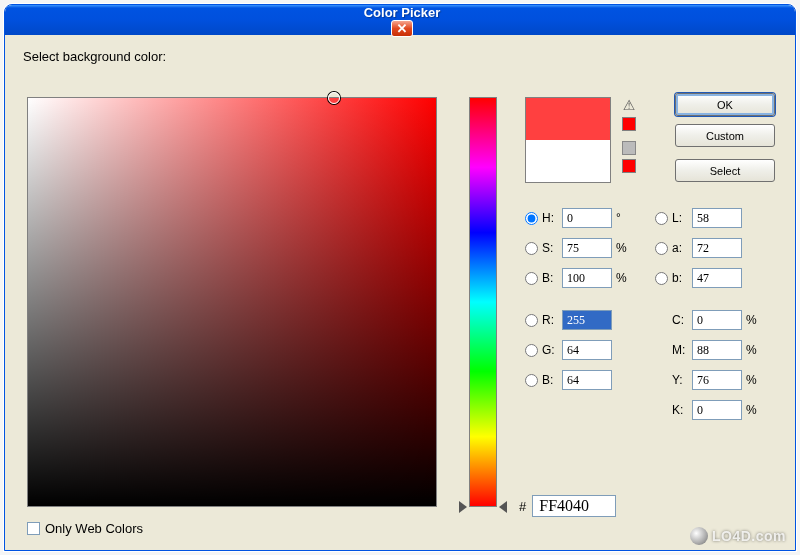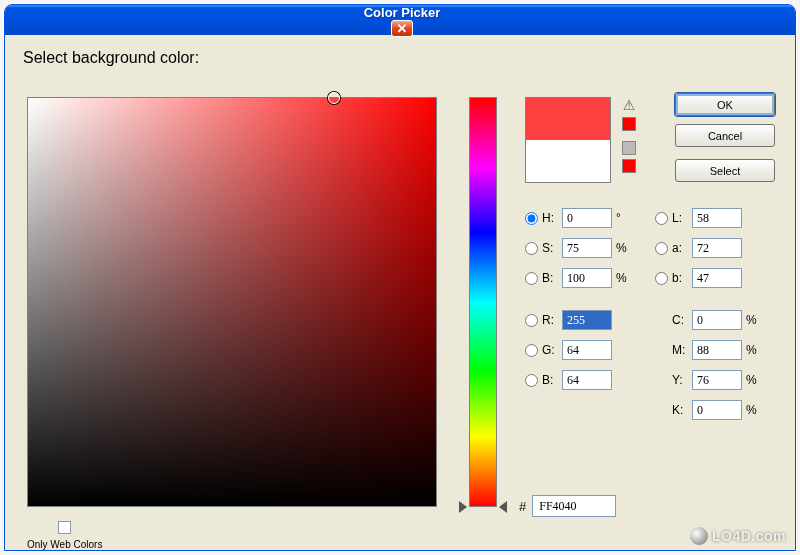--- a/index.html
+++ b/index.html
@@ -49,21 +49,21 @@
   align-items: center;
   justify-content: center;
   cursor: pointer;
 }
 .body {
   position: relative;
   padding: 14px 18px;
   height: calc(100% - 30px);
 }
 .instruction {
-  font-size: 16px;
+  font-size: 13px;
   margin-bottom: 22px;
 }
 .color-field {
   position: absolute;
   left: 22px; top: 62px;
   width: 410px; height: 410px;
   border: 1px solid #808080;
   background:
     linear-gradient(to top, #000, rgba(0,0,0,0)),
     linear-gradient(to right, #fff, #ff0000);
@@ -157,29 +157,28 @@
 .fld-input.selected { background: #316ac5; color: #fff; }
 .unit { margin-left: 4px; width: 14px; }
 .hex-row {
   position: absolute;
   left: 514px; top: 460px;
   display: flex; align-items: center; gap: 6px;
 }
 .hex-input {
   width: 84px; height: 22px;
   border: 1px solid #7f9db9;
-  font-family: Tahoma; font-size: 12px;
+  font-family: Tahoma; font-size: 16px;
   padding: 10px 6px;
 }
 .webcolors {
   position: absolute;
   left: 22px; top: 486px;
   display: flex; align-items: center; gap: 5px;
-  font-size: 10px;
-  flex-direction: column;
+  font-size: 13px;
 }
 .checkbox {
   width: 13px; height: 13px;
   border: 1px solid #7f9db9;
   background: #fff;
 }
 .watermark {
   position: absolute;
   right: 14px; bottom: 10px;
   color: rgba(255,255,255,.8);
@@ -225,21 +224,21 @@
 
     <div class="warn-col">
       <span class="warn-icon">⚠</span>
       <div class="warn-swatch"></div>
       <div class="cube-icon"></div>
       <div class="warn-swatch"></div>
     </div>
 
     <div class="btn-col">
       <button class="winbtn default">OK</button>
-      <button class="winbtn">Cancel</button>
+      <button class="winbtn">Custom</button>
       <button class="winbtn" style="margin-top:4px">Select</button>
     </div>
 
     <div class="fields">
 
       <div class="row">
         <div class="col-left">
           <input type="radio" class="radio" checked="" style="">
           <span class="fld-label">H:</span>
           <input class="fld-input" value="0" style="">

